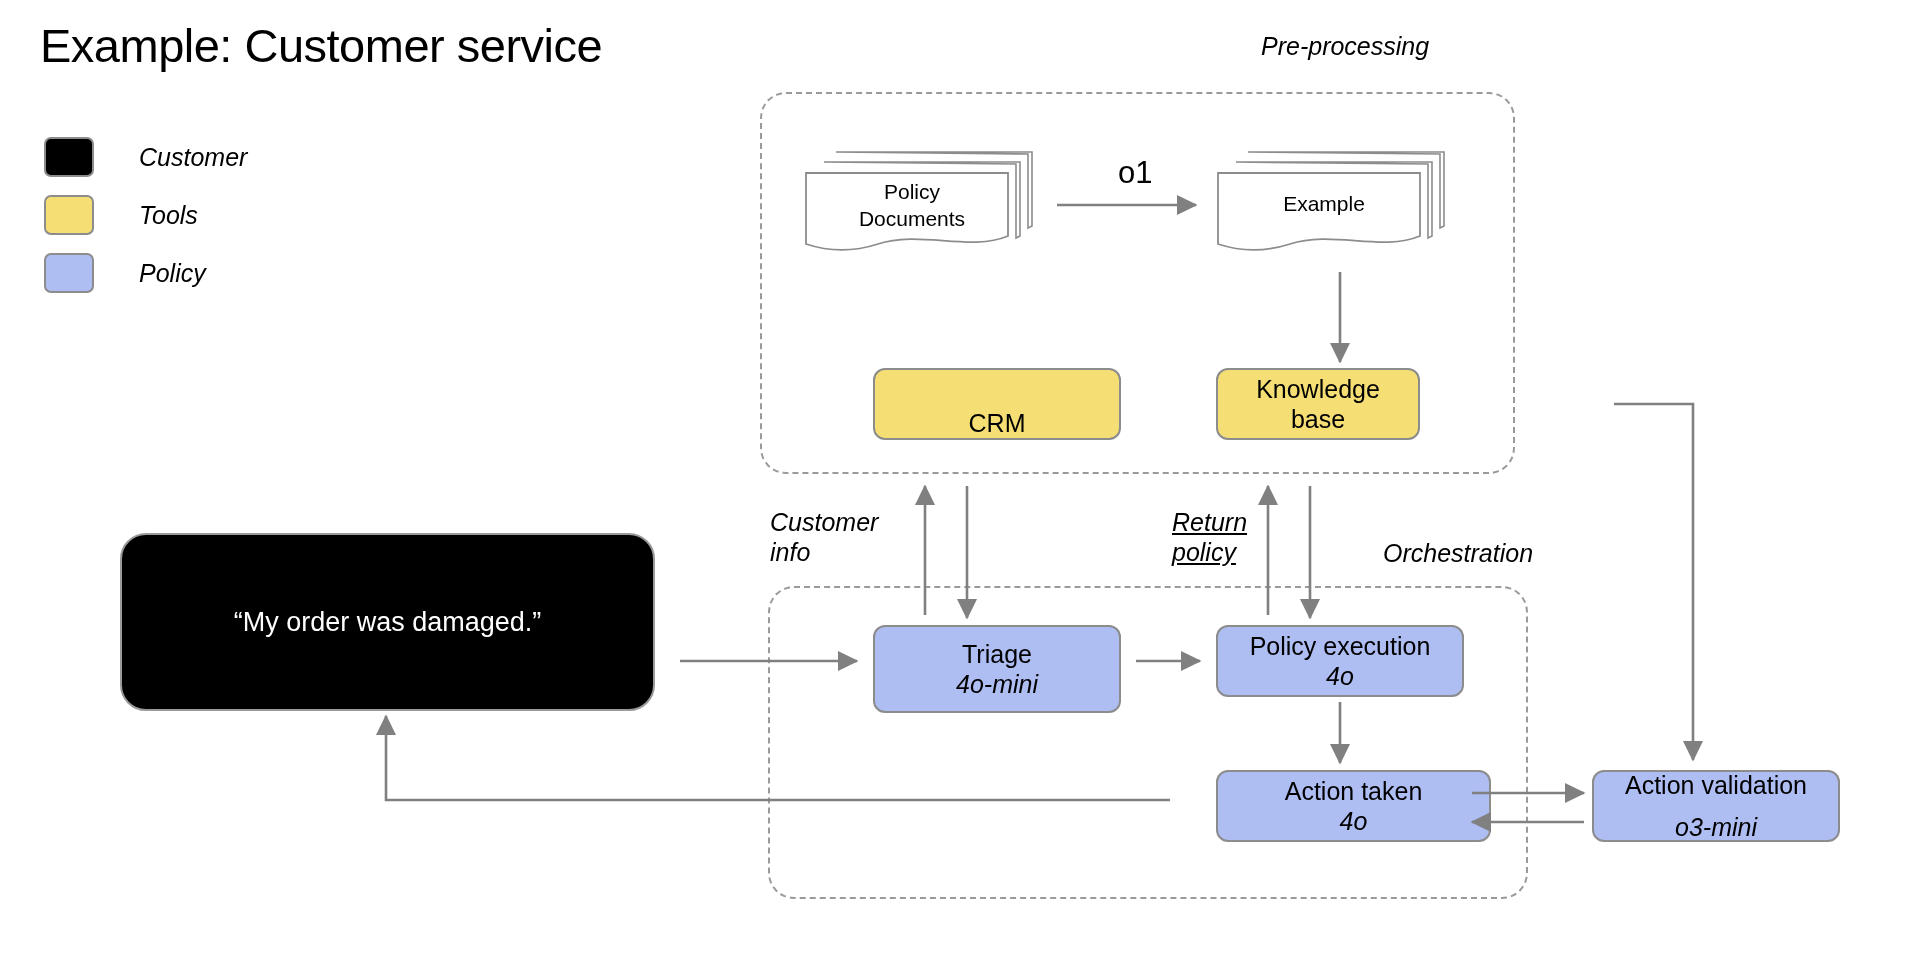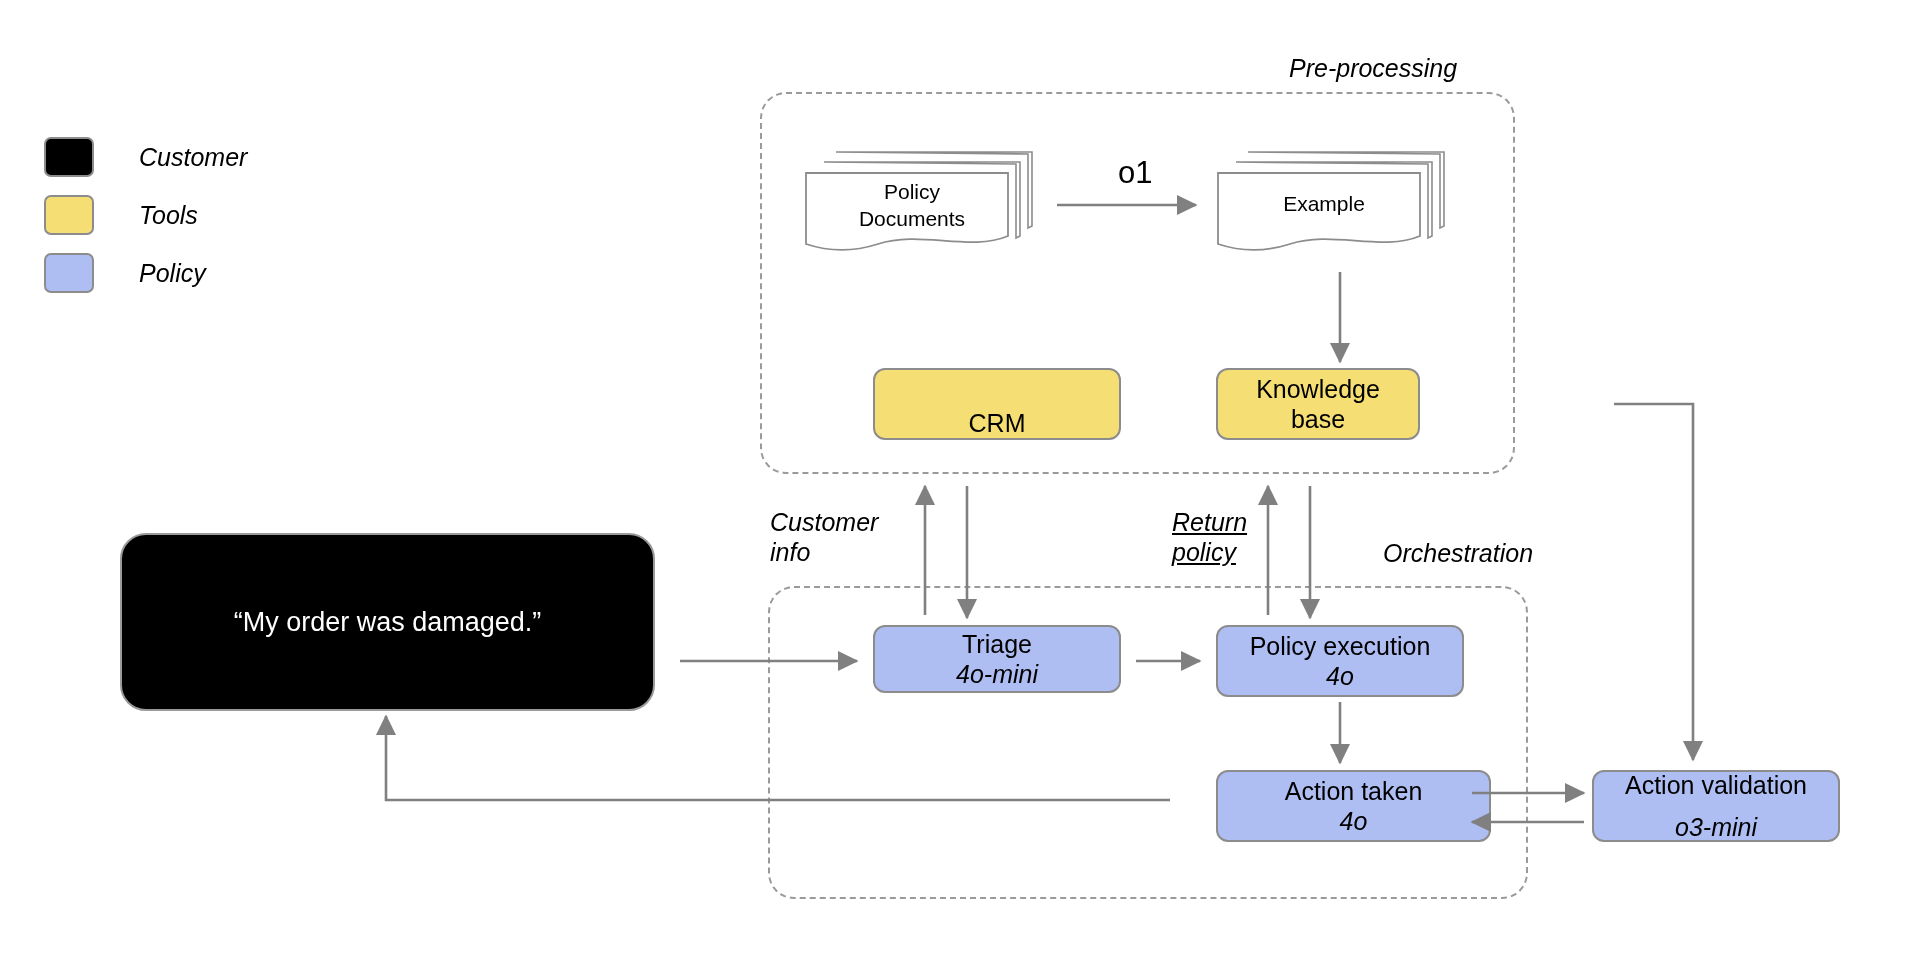--- a/index.html
+++ b/index.html
@@ -112,38 +112,39 @@
     line-height: 1.18;
   }
   .edge-label.ital { font-style: italic; }
   .edge-label.plain { font-style: normal; font-size: 31px; }
 </style>
 </head>
 <body>
 
 <div id="stage">
 
+  <div class="title">Example: Customer service</div>
 
   <div class="legend">
     <div class="legend-row">
       <div class="swatch" style="background:#000000;"></div>
       <div class="legend-label">Customer</div>
     </div>
     <div class="legend-row">
       <div class="swatch" style="background:#F5DF74;"></div>
       <div class="legend-label">Tools</div>
     </div>
     <div class="legend-row">
       <div class="swatch" style="background:#AEBDF2;"></div>
       <div class="legend-label">Policy</div>
     </div>
   </div>
 
   <div class="group-box" style="left:760px; top:92px; width:755px; height:382px;"></div>
-  <div class="group-label" style="left:1289px; top:32px;margin-top:22px;">Pre-processing</div>
+  <div class="group-label" style="left:1261px; top:32px;">Pre-processing</div>
 
   <div class="group-box" style="left:768px; top:586px; width:760px; height:313px;"></div>
   <div class="group-label" style="left:1383px; top:539px;">Orchestration</div>
 
   <div class="docstack" style="left:800px; top:140px; width:240px; height:125px;">
     <svg width="240" height="125" viewBox="0 0 240 125">
       <path d="M36 12 H232 V86 L228 88 V14 Z" fill="#ffffff" stroke="#8c8c8c" stroke-width="1.6"></path>
       <path d="M24 22 H220 V96 L216 98 V24 Z" fill="#ffffff" stroke="#8c8c8c" stroke-width="1.6"></path>
       <path d="M6 33 H208 V96 C170 112 120 90 78 104 C50 113 24 110 6 104 Z" fill="#ffffff" stroke="#8c8c8c" stroke-width="1.8"></path>
     </svg>
@@ -170,21 +171,21 @@
 
   <div class="node tool" style="left:1216px; top:368px; width:204px; height:72px;">
     <div class="n-title">Knowledge</div>
     <div class="n-title">base</div>
   </div>
 
   <div class="node customer" style="left:120px; top:533px; width:535px; height:178px;">
     <div class="n-title">“My order was damaged.”</div>
   </div>
 
-  <div class="node agent" style="left:873px; top:625px; width:248px; height:68px;">
+  <div class="node agent" style="left:873px; top:625px; width:248px; height:88px;">
     <div class="n-title">Triage</div>
     <div class="n-model">4o-mini</div>
   </div>
 
   <div class="node agent" style="left:1216px; top:625px; width:248px; height:72px;">
     <div class="n-title">Policy execution</div>
     <div class="n-model">4o</div>
   </div>
 
   <div class="node agent" style="left:1216px; top:770px; width:275px; height:72px;">

